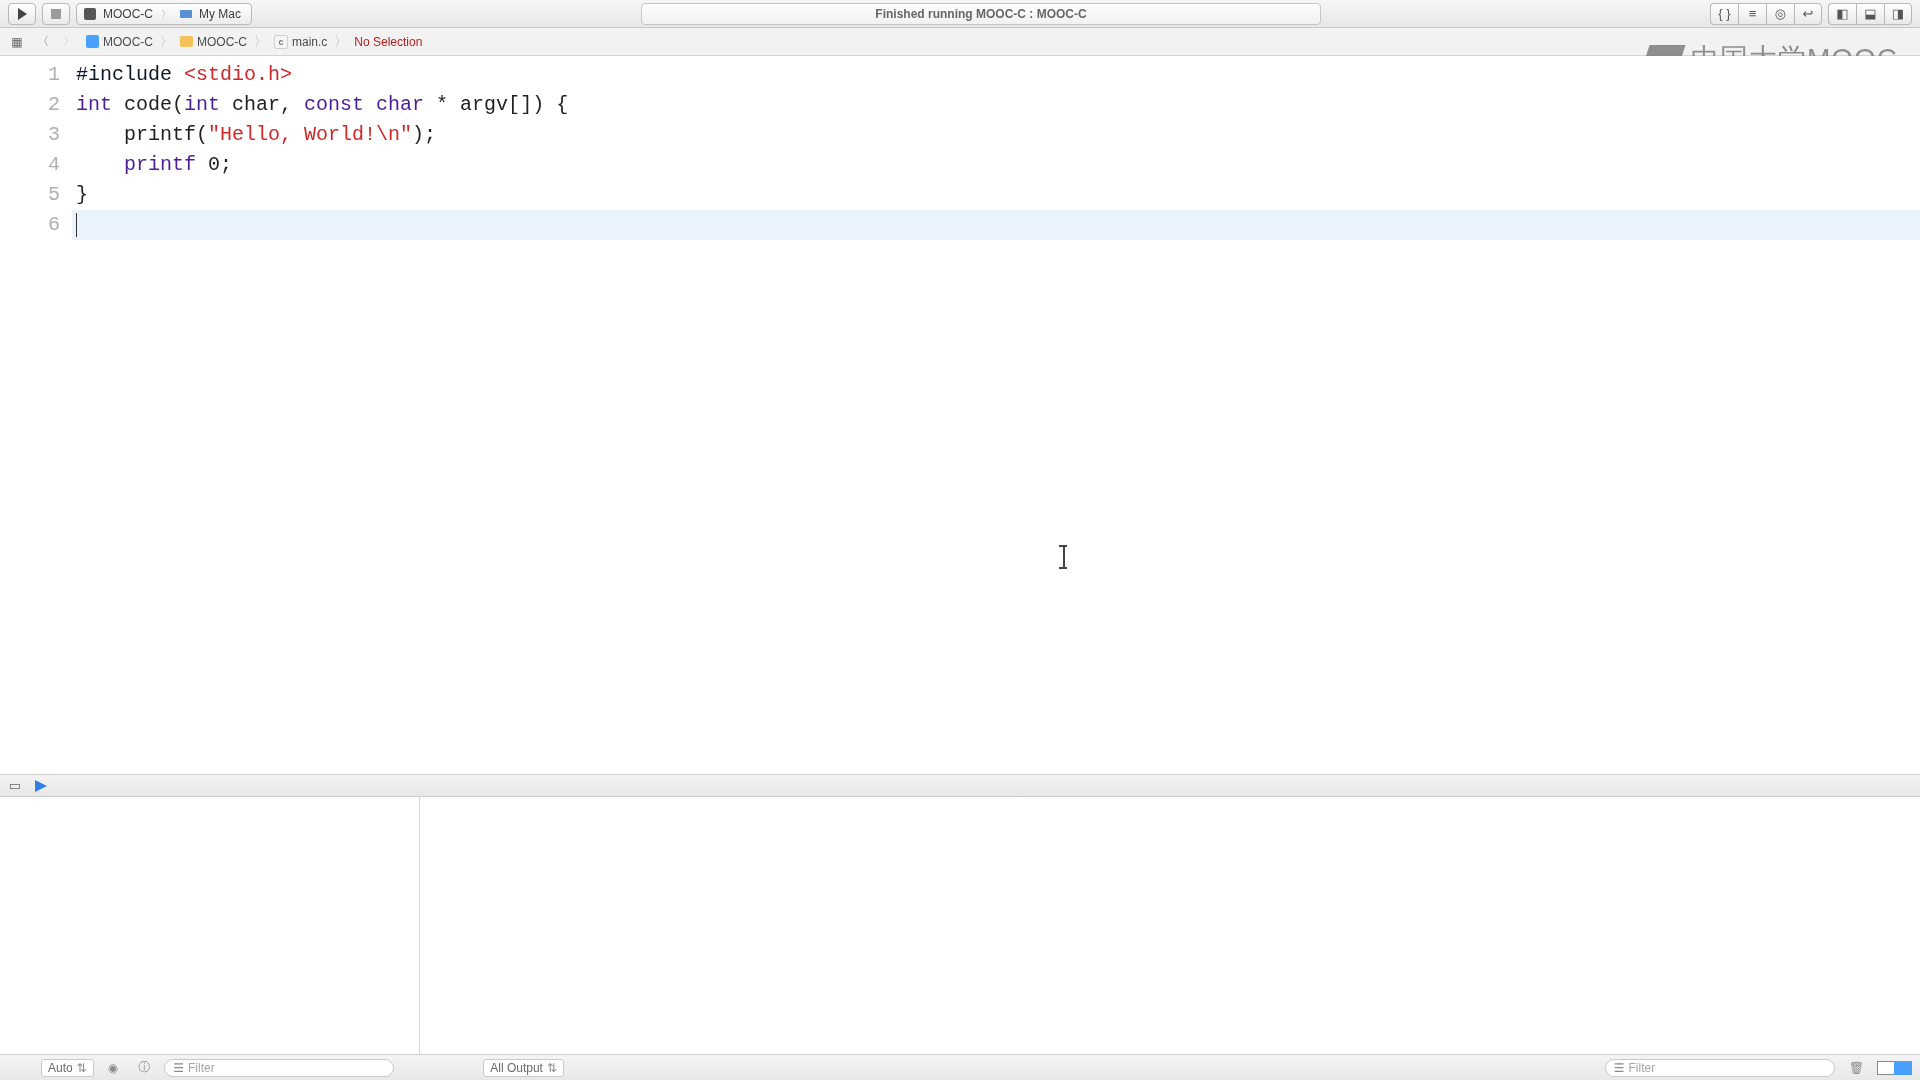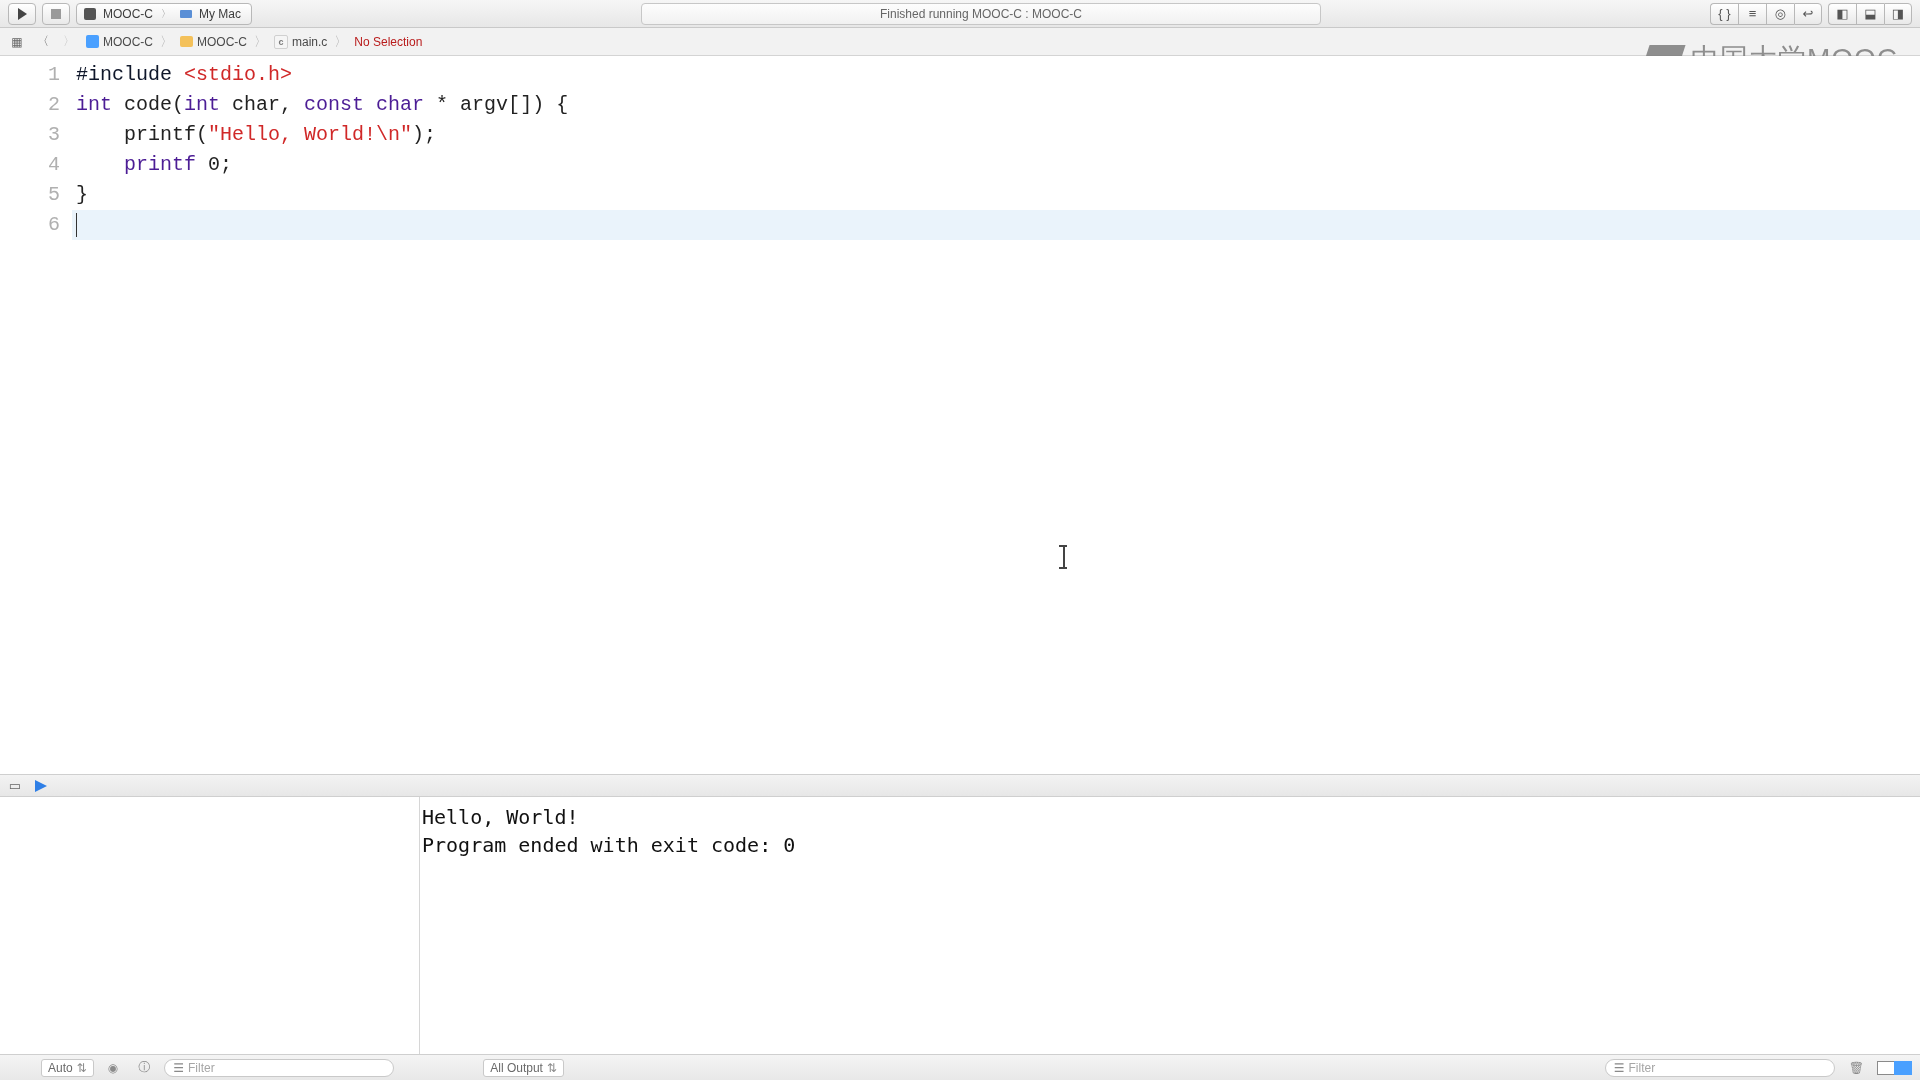--- a/index.html
+++ b/index.html
@@ -62,21 +62,21 @@
 .scheme-dev { width:12px; height:8px; background:#5a8fd6; border-radius:1px; }
 .status-bar {
   flex: 0 0 auto;
   width: 680px;
   margin: 16px auto;
   height: 22px;
   border: 1px solid #c7c7c7;
   border-radius: 4px;
   background: linear-gradient(#fdfdfd,#f1f1f1);
   display: flex; align-items: center; justify-content: center;
-  font-size: 12px; color: #666;
+  font-size: 12px; color: #666; font-weight: bold;
 }
 .toolbar .spacer { flex: 1; }
 
 
 .icn { font-family: Arial, sans-serif; font-size: 13px; color:#555; }
 
 
 .jumpbar {
   height: 28px;
   background: #f2f2f2;
@@ -353,22 +353,20 @@
   <div class="debugbar">
     <span class="db-ico">
       <span>▭</span>
     </span>
     <span class="db-ico">
       <span class="arrow-blue"></span>
     </span>
   </div>
   <div class="debugsplit">
     <div class="variables"></div>
-    <div class="console"><span>Hello, World!</span>
-<span>Program ended with exit code: 0</span></div>
   </div>
 </div>
 
 <div class="bottombar">
   <span class="bb-select">
     <span>Auto</span>
     <span class="tiny-icn">⇅</span>
   </span>
   <span class="bb-pill">
     <span class="tiny-icn">◉</span>

